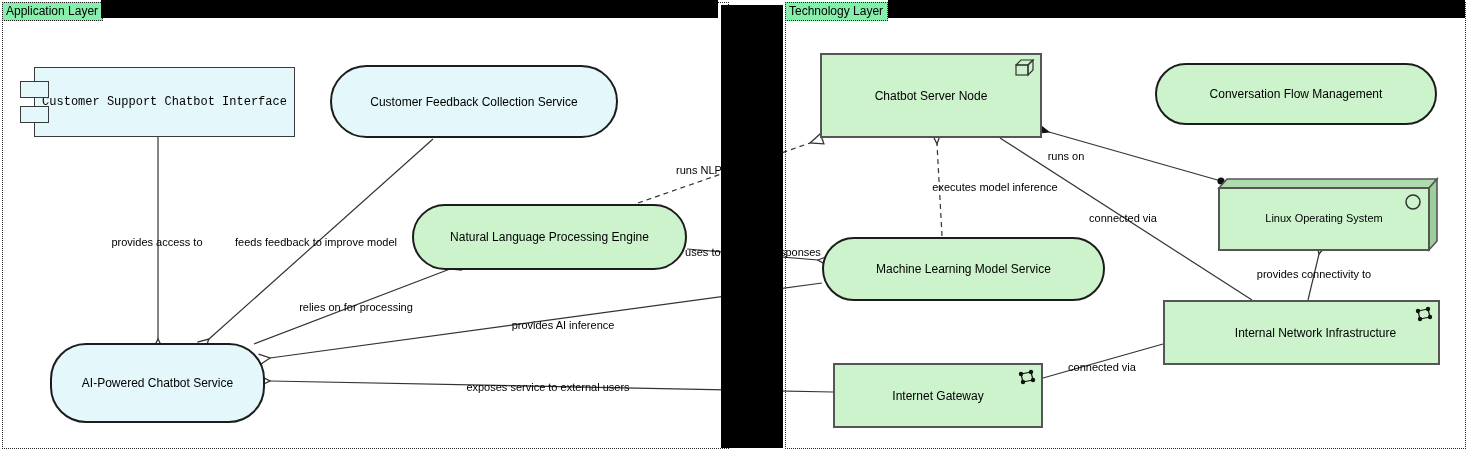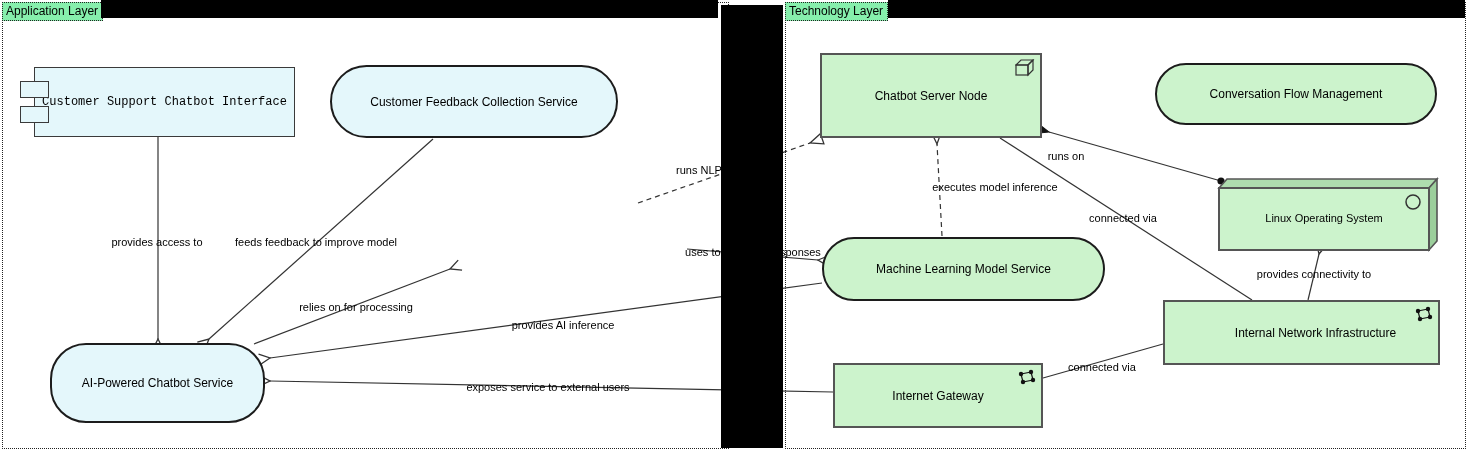--- a/index.html
+++ b/index.html
@@ -86,20 +86,23 @@
   <div class="el comp app" style="left:34px;top:67px;width:261px;height:70px;font-family:Liberation Mono, monospace;">
     <div class="comp-tab" style="top:13px;"></div>
     <div class="comp-tab" style="top:38px;"></div>
     <span class="el-label">Customer Support Chatbot Interface</span>
   </div>
 
   <div class="el stadium app" style="left:330px;top:65px;width:288px;height:73px;border-radius:37px;">
     <span class="el-label">Customer Feedback Collection Service</span>
   </div>
 
+  <div class="el stadium tech" style="left:412px;top:204px;width:275px;height:66px;border-radius:33px;">
+    <span class="el-label">Natural Language Processing Engine</span>
+  </div>
 
   <div class="el stadium app" style="left:50px;top:343px;width:215px;height:80px;border-radius:36px;">
     <span class="el-label">AI-Powered Chatbot Service</span>
   </div>
 
   <div class="el stadium tech" style="left:1155px;top:63px;width:282px;height:62px;border-radius:31px;">
     <span class="el-label">Conversation Flow Management</span>
   </div>
 
   <div class="el rectel tech" style="left:820px;top:53px;width:222px;height:85px;">

